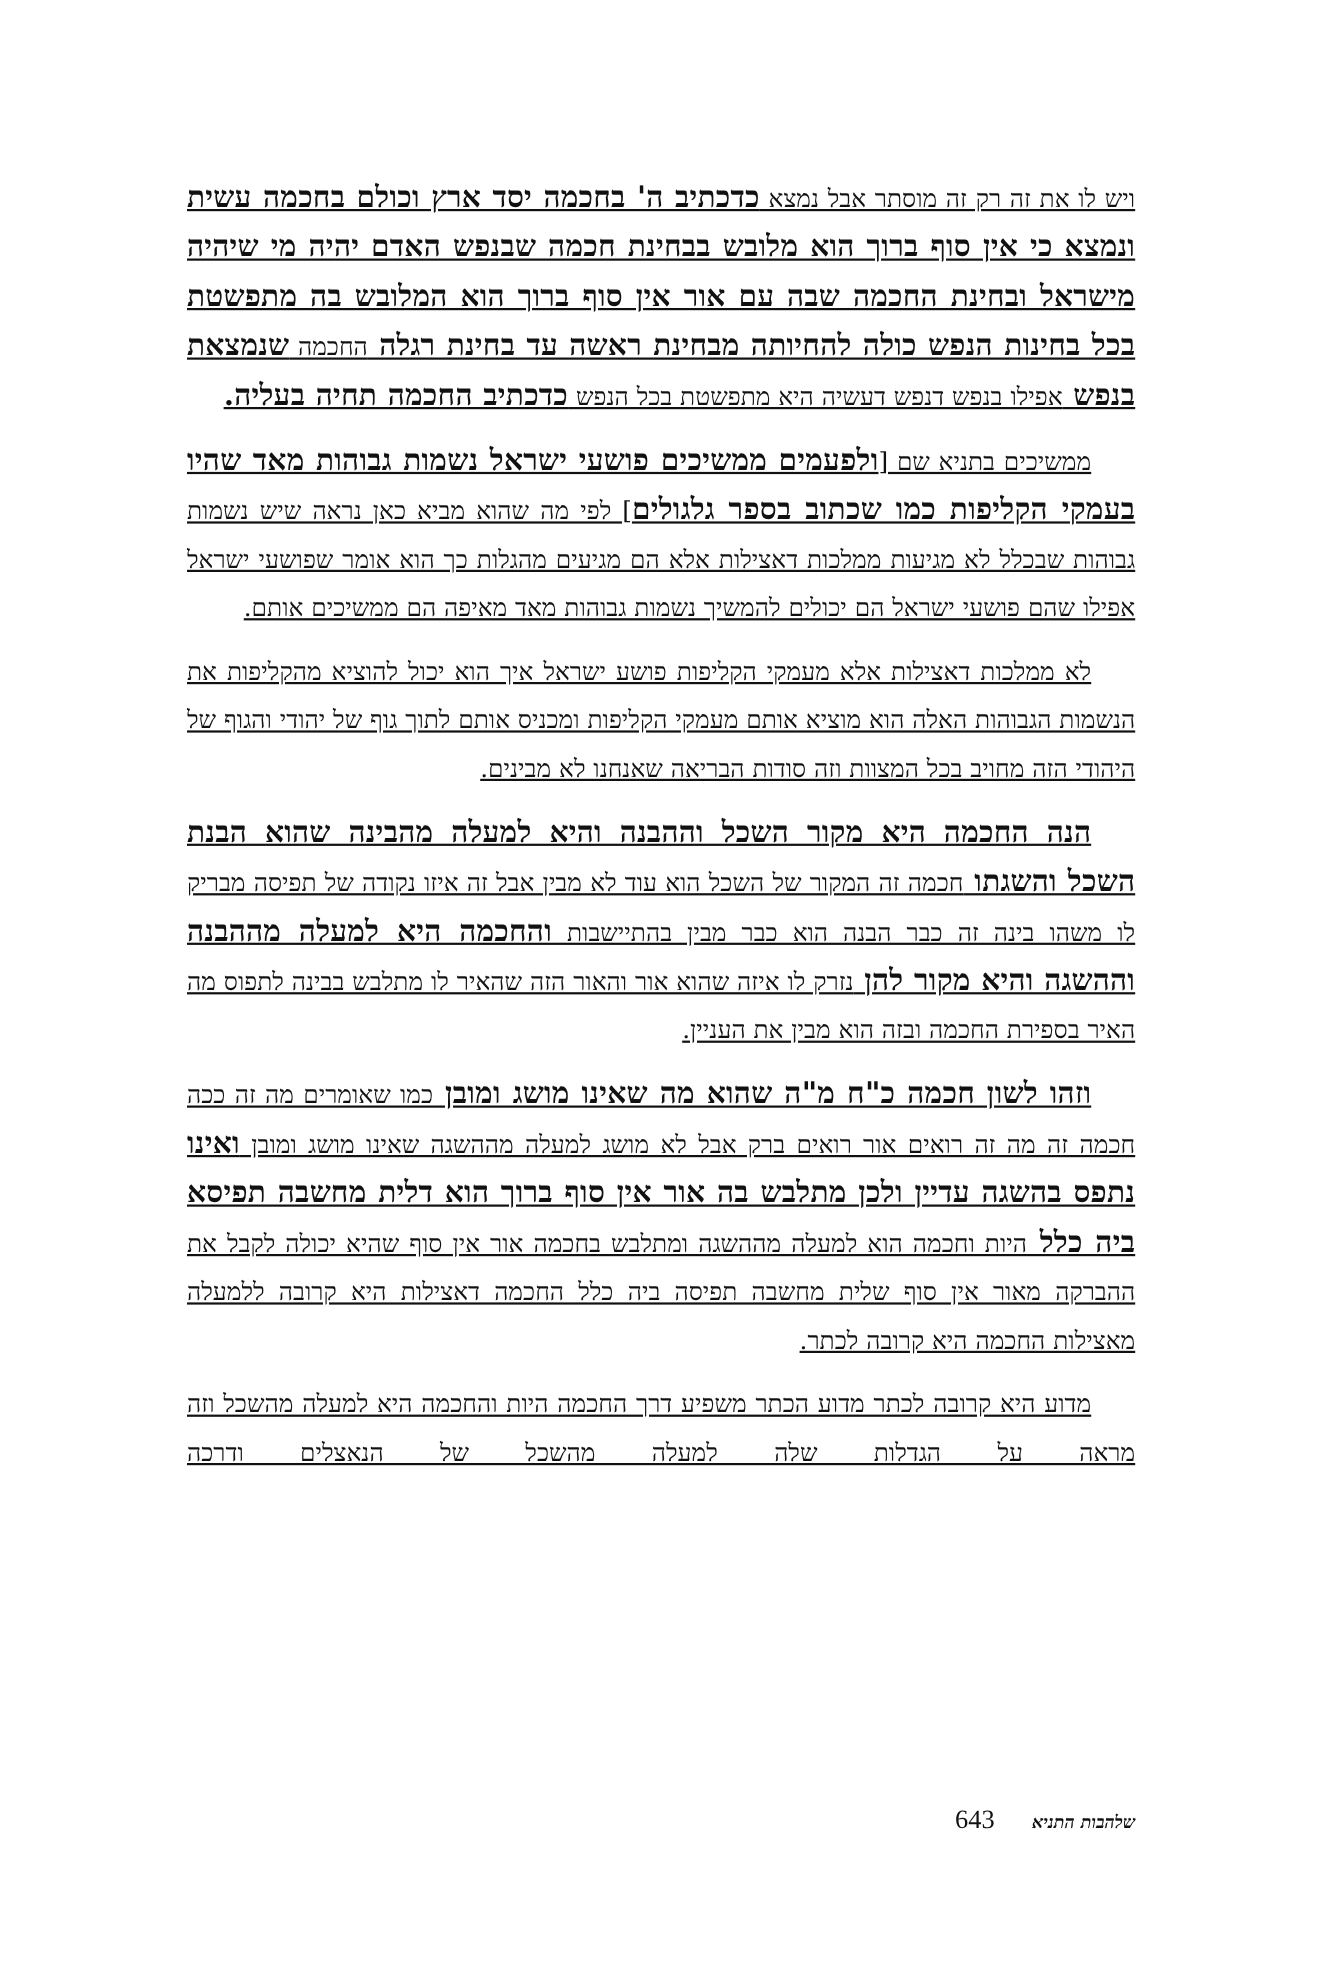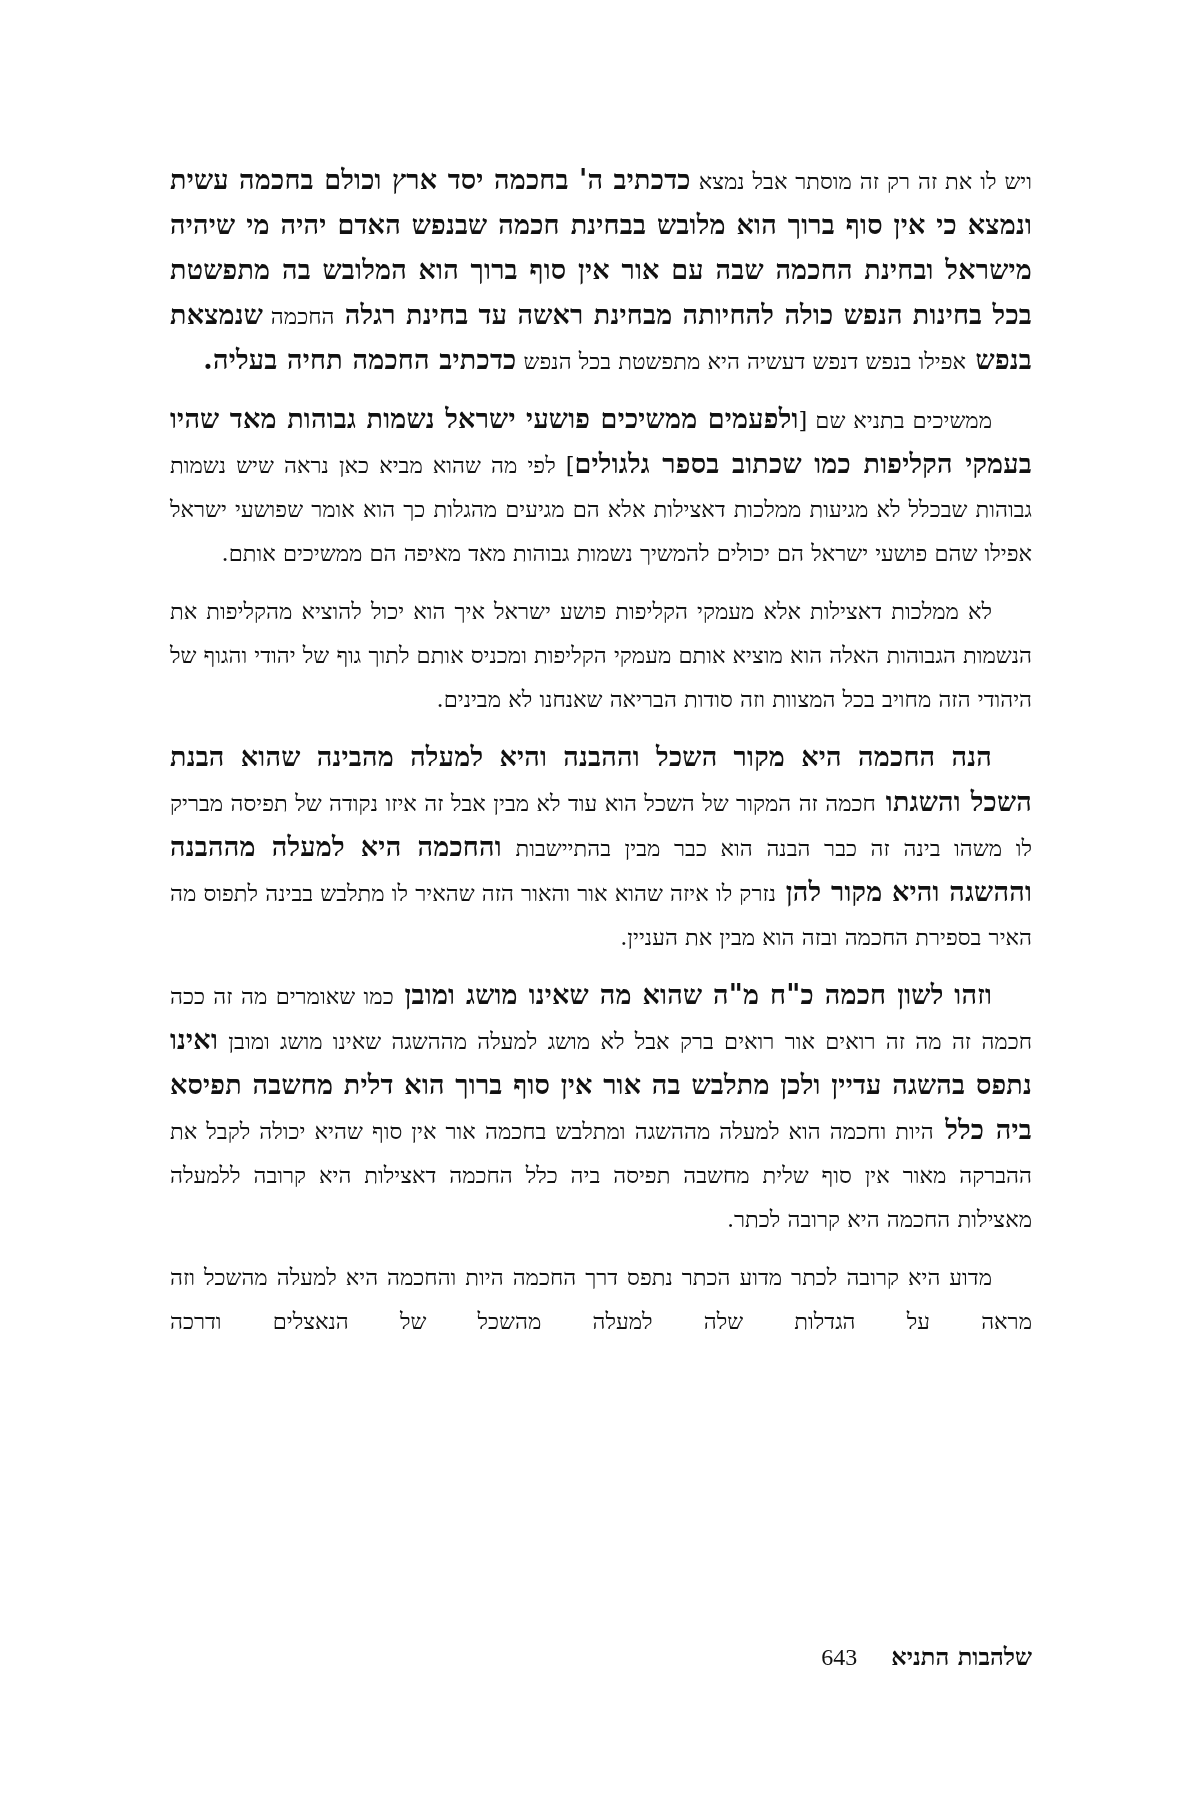--- a/index.html
+++ b/index.html
@@ -15,20 +15,21 @@
       font-family: "DejaVu Serif", "Liberation Serif", serif;
       color: #111111;
     }
     .page {
       position: absolute;
       left: 170px;
       top: 158px;
       width: 862px;
       direction: rtl;
       text-align: justify;
+      text-decoration: underline;
     }
     .para {
       margin: 0 0 14px 0;
       font-size: 22.5px;
       line-height: 44px;
       text-align-last: right;
     }
     .para .indent {
       display: inline-block;
       width: 40px;
@@ -45,21 +46,22 @@
       width: 252px;
       direction: rtl;
       display: flex;
       align-items: baseline;
       justify-content: flex-start;
       gap: 34px;
       font-family: "DejaVu Serif", "Liberation Serif", serif;
     }
     .footer .book-title {
       font-weight: bold;
-      font-size: 24px;
+      font-size: 16px;
+      font-style: italic;
     }
     .footer .page-number {
       font-size: 24px;
       font-family: "Liberation Serif", "DejaVu Serif", serif;
     }
   </style>
 </head>
 <body>
 
 <div class="page">
@@ -77,20 +79,20 @@
 
   <p class="para">
     <span class="indent"></span><span class="b">הנה החכמה היא מקור השכל וההבנה והיא למעלה מהבינה שהוא הבנת השכל והשגתו </span><span>חכמה זה המקור של השכל הוא עוד לא מבין אבל זה איזו נקודה של תפיסה מבריק לו משהו בינה זה כבר הבנה הוא כבר מבין בהתיישבות </span><span class="b">והחכמה היא למעלה מההבנה וההשגה והיא מקור להן </span><span>נזרק לו איזה שהוא אור והאור הזה שהאיר לו מתלבש בבינה לתפוס מה האיר בספירת החכמה ובזה הוא מבין את העניין.</span>
   </p>
 
   <p class="para">
     <span class="indent"></span><span class="b">וזהו לשון חכמה כ"ח מ"ה שהוא מה שאינו מושג ומובן </span><span>כמו שאומרים מה זה ככה חכמה זה מה זה רואים אור רואים ברק אבל לא מושג למעלה מההשגה שאינו מושג ומובן </span><span class="b">ואינו נתפס בהשגה עדיין ולכן מתלבש בה אור אין סוף ברוך הוא דלית מחשבה תפיסא ביה כלל </span><span>היות וחכמה הוא למעלה מההשגה ומתלבש בחכמה אור אין סוף שהיא יכולה לקבל את ההברקה מאור אין סוף שלית מחשבה תפיסה ביה כלל החכמה דאצילות היא קרובה ללמעלה מאצילות החכמה היא קרובה לכתר.</span>
   </p>
 
   <p class="para" style="text-align-last: justify;">
-    <span class="indent"></span><span>מדוע היא קרובה לכתר מדוע הכתר נתפס דרך החכמה היות והחכמה היא למעלה מהשכל וזה מראה על הגדלות שלה למעלה מהשכל של הנאצלים ודרכה</span>
+    <span class="indent"></span><span>מדוע היא קרובה לכתר מדוע הכתר משפיע דרך החכמה היות והחכמה היא למעלה מהשכל וזה מראה על הגדלות שלה למעלה מהשכל של הנאצלים ודרכה</span>
   </p>
 </div>
 
 <div class="footer">
   <span class="book-title">שלהבות התניא</span>
   <span class="page-number">643</span>
 </div>
 
 </body></html>

